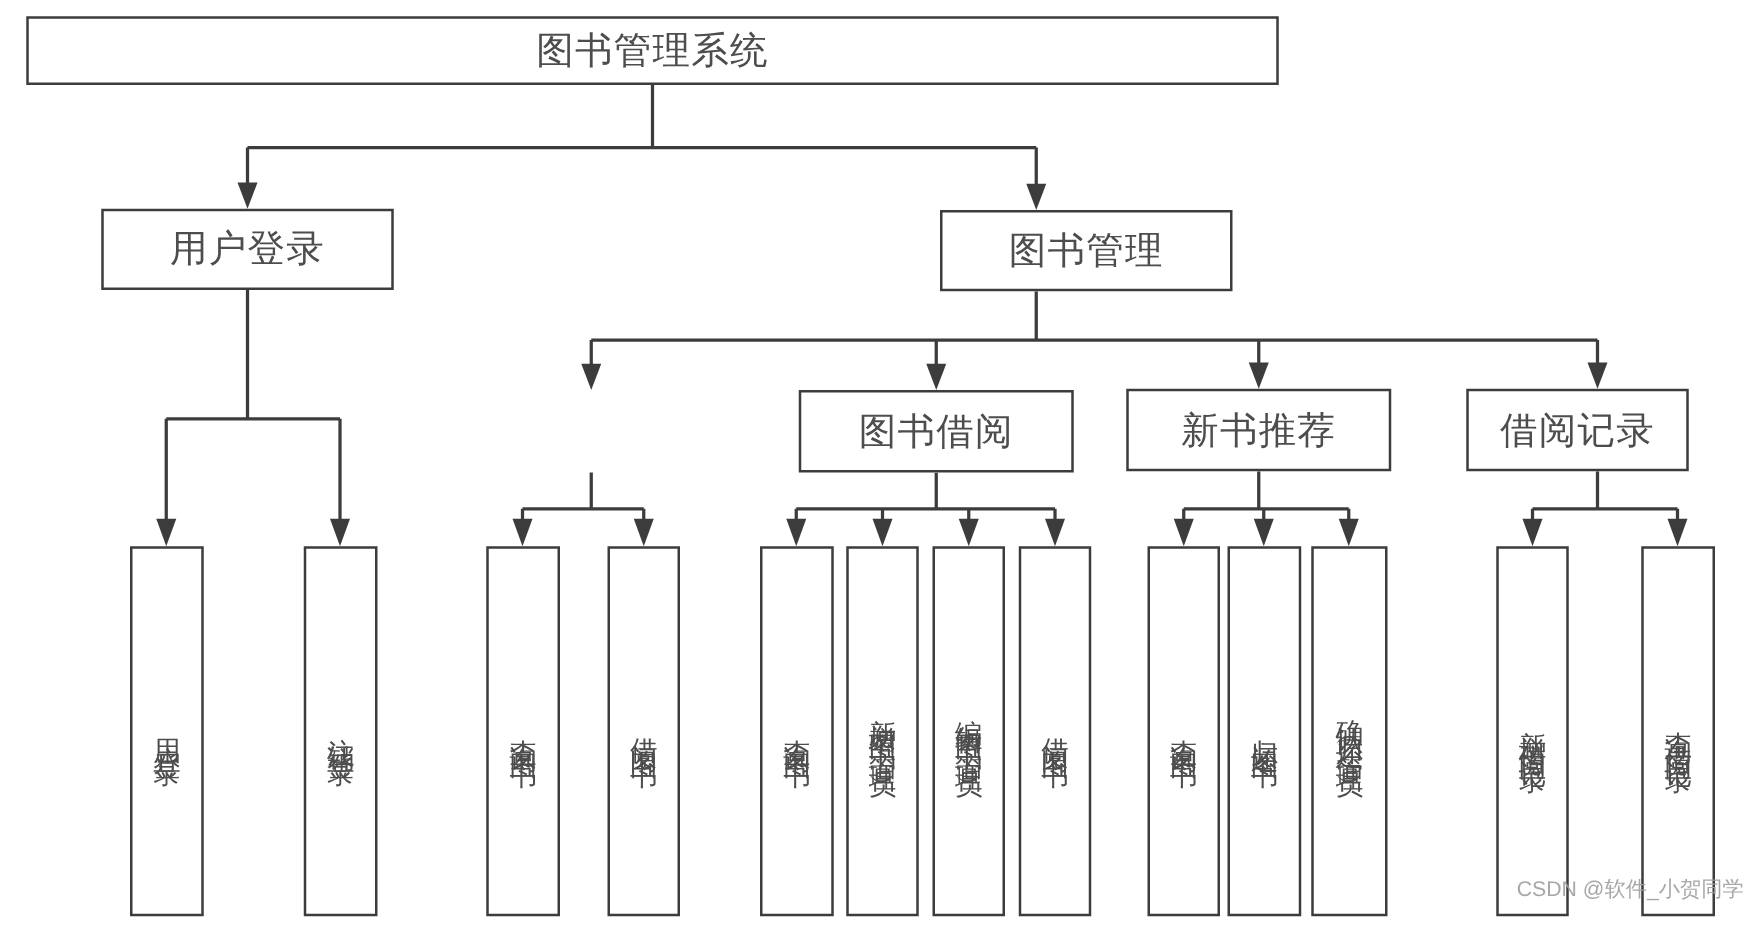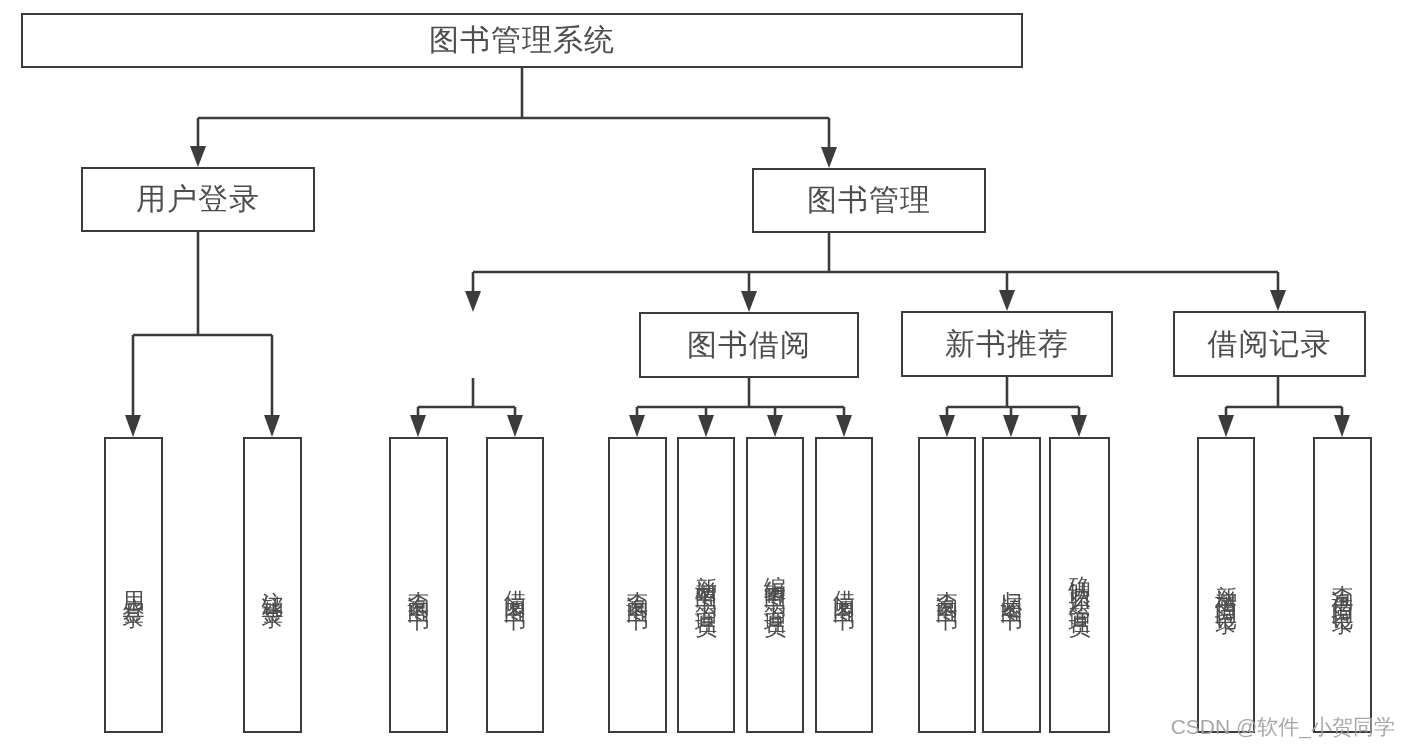--- a/index.html
+++ b/index.html
@@ -48,22 +48,22 @@
   }
   .vtext{
     writing-mode:vertical-lr;
     text-orientation:mixed;
     font-size:22px;color:var(--text);
     letter-spacing:6px;
     line-height:1;
   }
   .watermark{
     position:absolute;z-index:3;
-    right:10px;bottom:6px;
-    font-size:21px;
+    right:10px;bottom:24px;
+    font-size:17px;
     color:var(--watermark);
     opacity:.92;
     white-space:nowrap;
   }
 </style>
 </head>
 <body>
 
 <div class="canvas">
 
@@ -143,21 +143,21 @@
     </g>
   </svg>
 
   <div class="hbox" style="left:21px;top:13px;width:1002px;height:55px">图书管理系统</div>
 
   <div class="hbox" style="left:81px;top:167px;width:234px;height:65px">用户登录</div>
   <div class="hbox" style="left:752px;top:168px;width:234px;height:65px">图书管理</div>
 
   <div class="hbox" style="left:639px;top:312px;width:220px;height:66px">图书借阅</div>
   <div class="hbox" style="left:901px;top:311px;width:212px;height:66px">新书推荐</div>
-  <div class="hbox" style="left:1173px;top:311px;width:193px;height:66px">借阅记录</div>
+  <div class="hbox" style="left:1173px;top:311px;width:178px;height:66px">借阅记录</div>
 
   <div class="vbox" style="left:104px;top:437px;width:59px;height:296px">
     <span class="vtext">用户登录</span>
   </div>
   <div class="vbox" style="left:243px;top:437px;width:59px;height:296px">
     <span class="vtext">注销登录</span>
   </div>
 
   <div class="vbox" style="left:389px;top:437px;width:59px;height:296px">
     <span class="vtext">查询图书</span>

